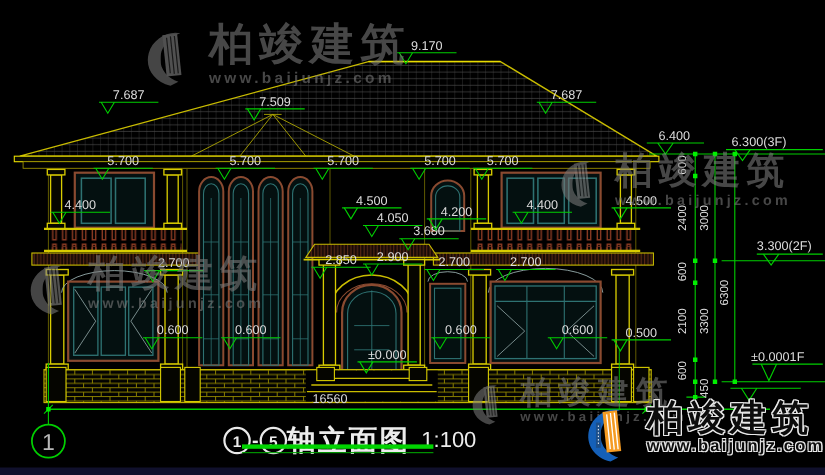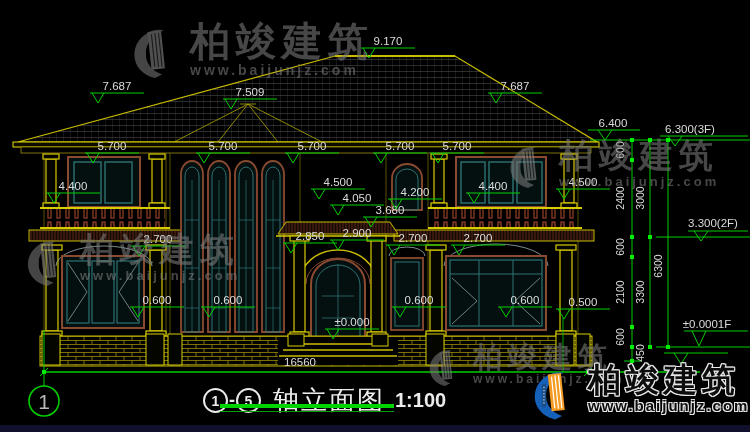--- a/index.html
+++ b/index.html
@@ -23,22 +23,22 @@
     text-shadow:-1px -1px 0 #e9e9e9,1px -1px 0 #e9e9e9,-1px 1px 0 #e9e9e9,1px 1px 0 #e9e9e9,
                  0 -1px 0 #e9e9e9,0 1px 0 #e9e9e9,-1px 0 0 #e9e9e9,1px 0 0 #e9e9e9;}
   .bf-url{font-size:15px;font-weight:bold;letter-spacing:2px;margin-top:1px;color:#0d0d0d;
     text-shadow:-1px -1px 0 #e9e9e9,1px -1px 0 #e9e9e9,-1px 1px 0 #e9e9e9,1px 1px 0 #e9e9e9;}
 
   
   .titleblock{position:absolute;left:203px;top:383px;display:flex;align-items:center;color:#ececec;}
   .bubble{display:inline-flex;align-items:center;justify-content:center;width:21px;height:21px;
           border:2px solid #e9e9e9;border-radius:50%;font-size:14px;font-weight:bold;}
   .tdash{font-size:18px;font-weight:bold;margin:0 1px;}
-  .ttitle{font-size:26px;font-weight:normal;letter-spacing:2px;margin-left:12px;}
-  .tscale{font-size:20px;font-weight:bold;margin-left:10px;}
+  .ttitle{font-size:26px;font-weight:bold;letter-spacing:2px;margin-left:0;}
+  .tscale{font-size:20px;font-weight:normal;margin-left:10px;}
   .title-underline{position:absolute;left:220px;top:404px;width:174px;height:4px;background:#00d400;}
   .title-underline2{position:absolute;left:220px;top:411px;width:174px;height:1px;background:#00a000;}
 
   .bottom-strip{position:absolute;left:0;top:425px;width:750px;height:7px;background:#10102c;}
 </style>
 </head>
 <body>
 
 <div class="stage">
 

